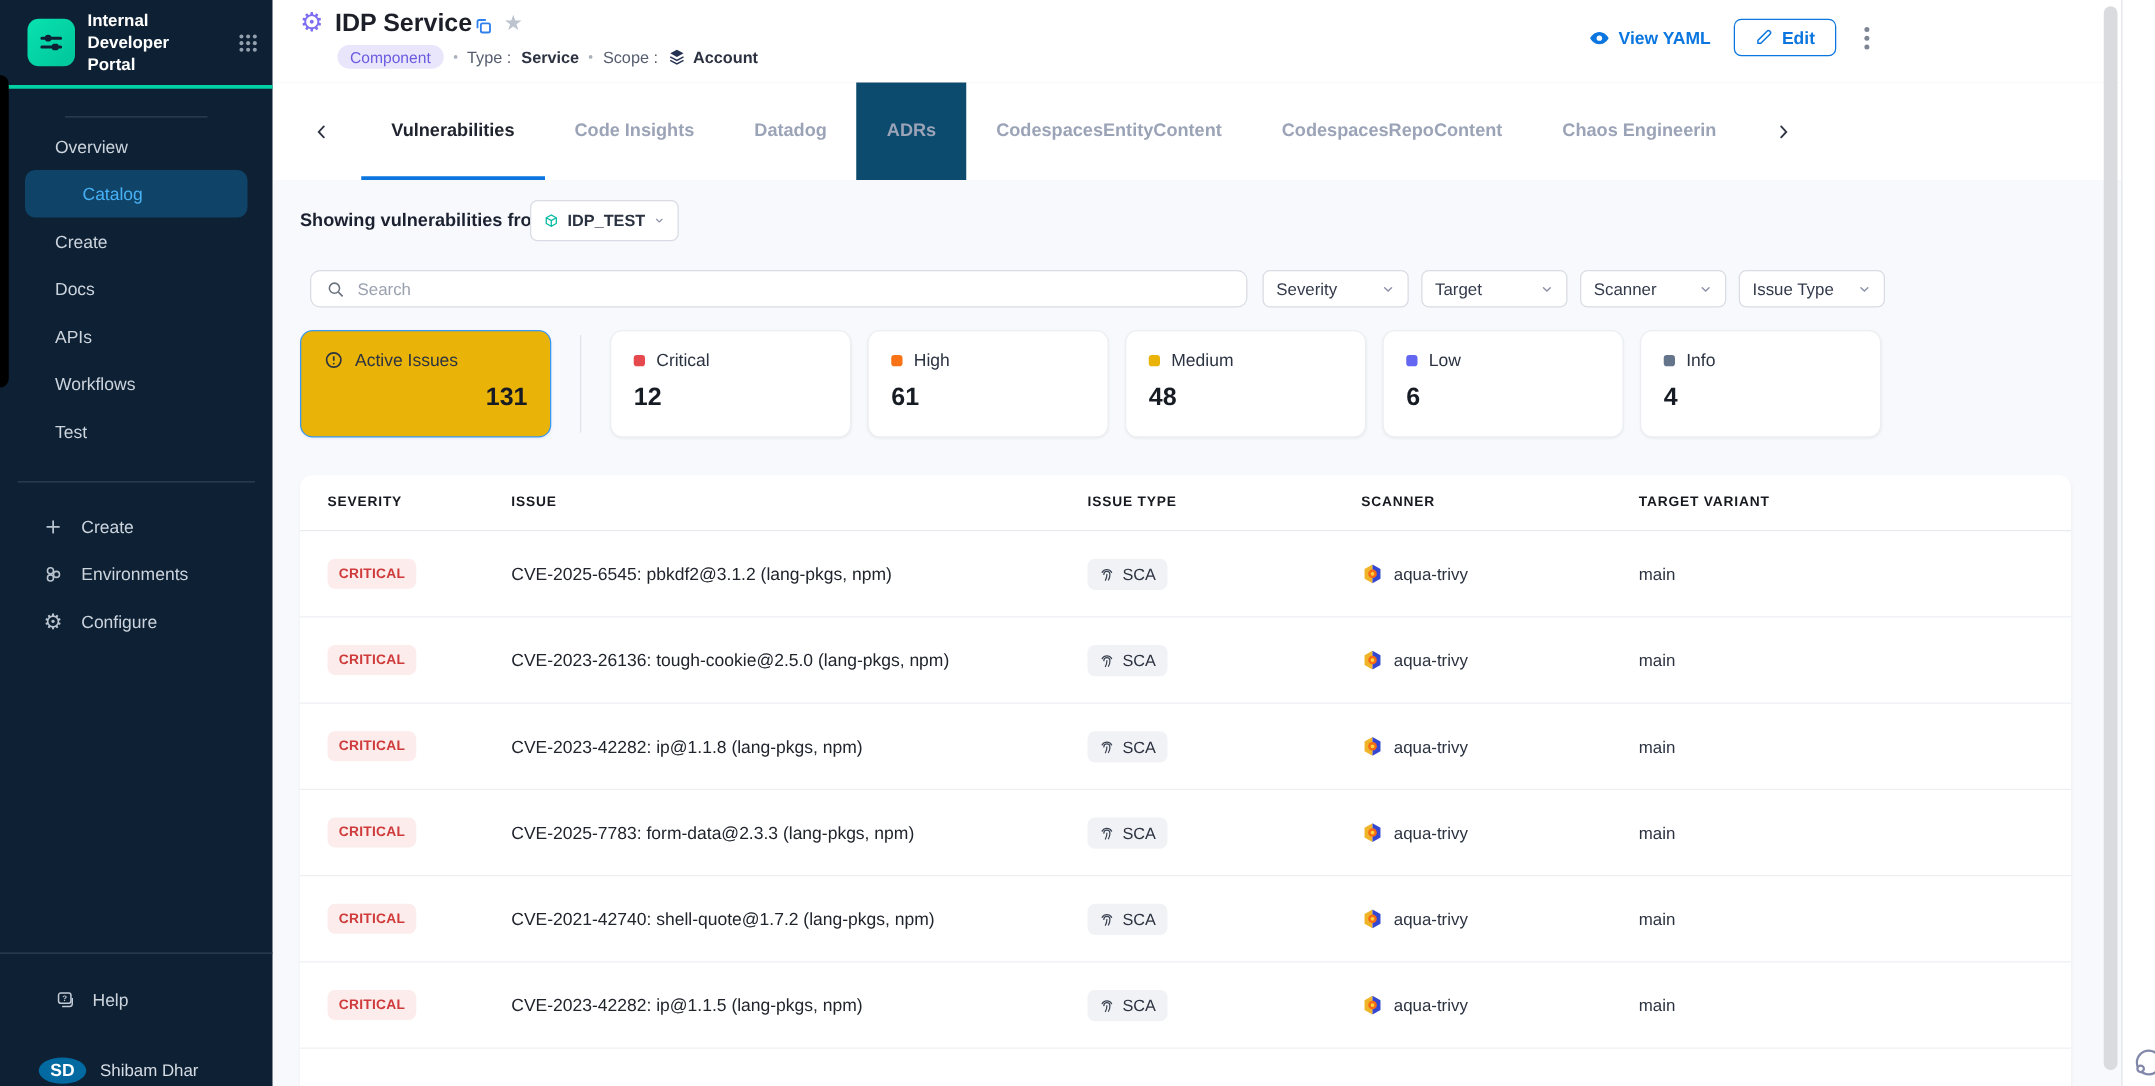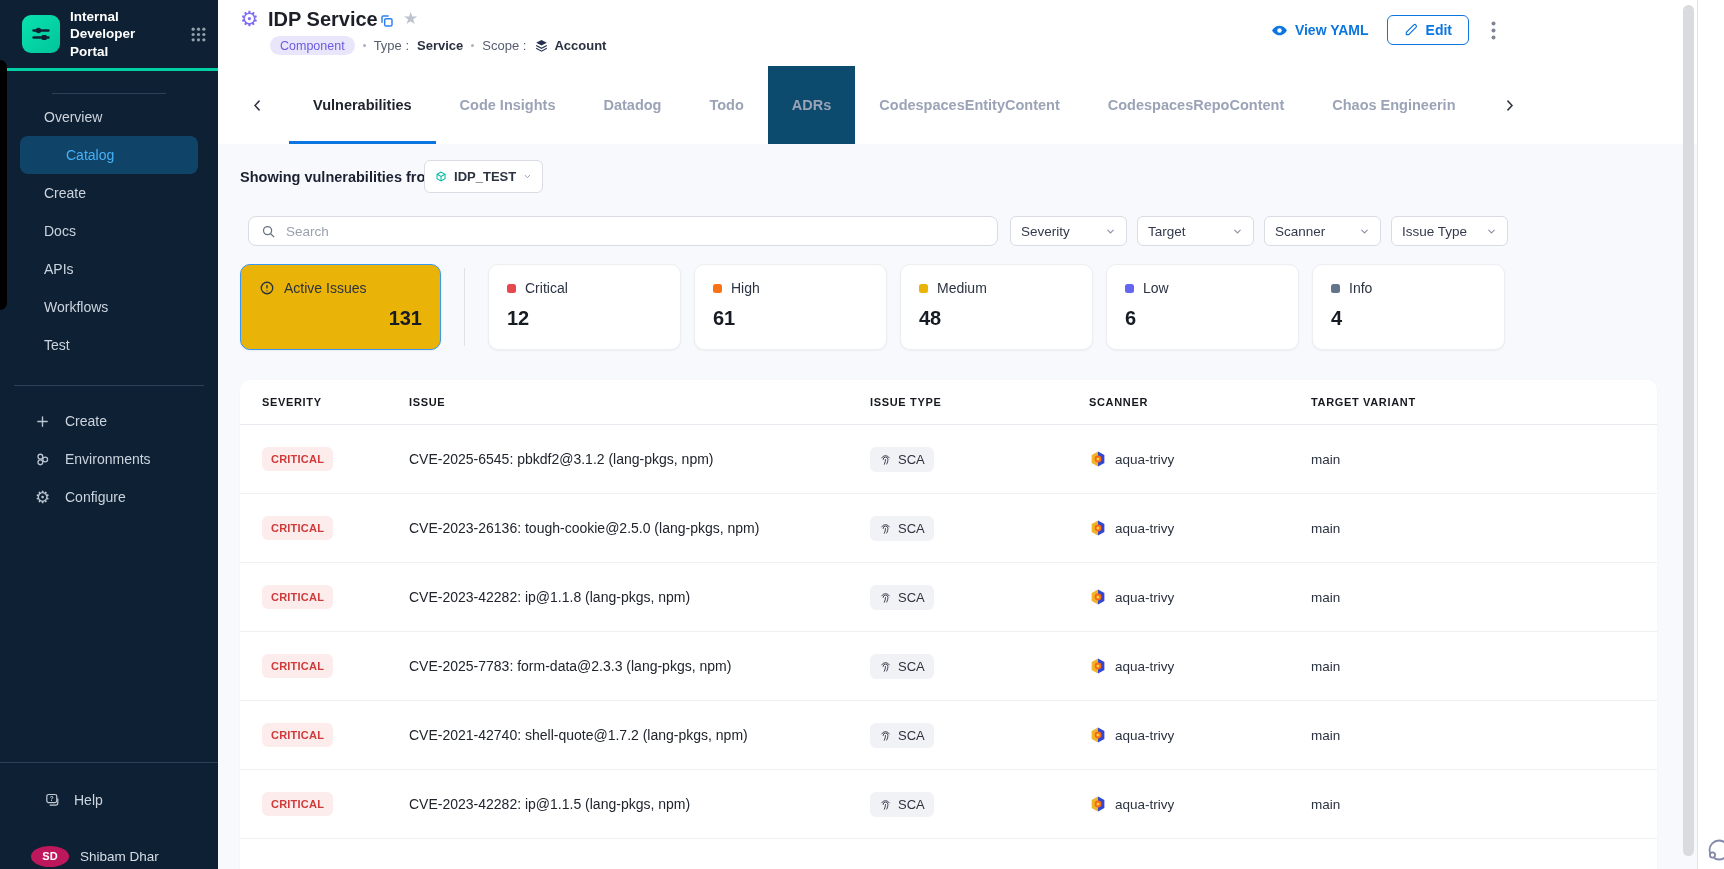--- a/index.html
+++ b/index.html
@@ -21,21 +21,21 @@
   .sb-item{height:38px;display:flex;align-items:center;padding-left:44px;color:#ccd4de;font-size:14px;cursor:pointer;}
   .sb-item.active{margin:0 20px;border-radius:8px;background:#104368;color:#47b1f5;padding-left:46px;font-weight:500;}
   .sb-sep{border-top:1px solid #2c4156;margin:21px 14px 0 14px;}
   .sb-actions{margin-top:16px;}
   .sb-action{height:38px;display:flex;align-items:center;gap:14px;padding-left:34px;color:#ccd4de;font-size:14px;cursor:pointer;}
   .sb-action .aicon{width:17px;display:flex;justify-content:center;}
   .gear-glyph{color:#b9c4d0;font-size:17px;line-height:1;}
   .sb-bottom{position:absolute;left:0;right:0;top:762px;border-top:1px solid #2c4156;}
   .sb-help{height:38px;margin-top:18px;display:flex;align-items:center;gap:13px;padding-left:44px;color:#ccd4de;font-size:14px;cursor:pointer;}
   .sb-user{height:38px;margin-top:18px;display:flex;align-items:center;gap:11px;padding-left:31px;cursor:pointer;}
-  .avatar{width:38px;height:21px;border-radius:50%;background:#be185d;color:#fff;font-size:11px;font-weight:700;
+  .avatar{width:38px;height:21px;border-radius:50%;background:#0369a1;color:#fff;font-size:14px;font-weight:700;
           display:flex;align-items:center;justify-content:center;}
   .sb-user-name{color:#d6dde5;font-size:13.5px;}
 
   
   .app-header{position:absolute;left:218px;top:0;width:1479px;height:66px;background:#fff;border-bottom:1px solid #e9ebf0;}
   .entity-gear{position:absolute;left:22px;top:7px;font-size:21px;line-height:24px;color:#7d6ef2;}
   .entity-title{position:absolute;left:50px;top:8px;font-size:20px;font-weight:700;color:#1d1f28;}
   .copy-icon{position:absolute;left:161px;top:13px;cursor:pointer;}
   .star-icon{position:absolute;left:185px;top:8px;font-size:17px;color:#bdc4d0;cursor:pointer;}
   .subtitle{position:absolute;left:52px;top:36px;display:flex;align-items:center;gap:8px;font-size:13px;color:#565d6e;}
@@ -251,21 +251,20 @@
 
 <div class="tabs">
   <span class="tab-chevron">
     <svg width="15" height="15" viewBox="0 0 24 24" fill="none" stroke="#2f3542" stroke-width="2.4" stroke-linecap="round">
         <path d="M14.5 5 8 12l6.5 7"></path>
       </svg>
   </span>
   <span class="tab first active">Vulnerabilities</span>
   <span class="tab">Code Insights</span>
   <span class="tab">Datadog</span>
-  <span class="tab">Todo</span>
   <span class="tab adr-bg">ADRs</span>
   <span class="tab">CodespacesEntityContent</span>
   <span class="tab">CodespacesRepoContent</span>
   <span class="tab">Chaos Engineerin</span>
   <span class="tab-chevron right">
     <svg width="15" height="15" viewBox="0 0 24 24" fill="none" stroke="#2f3542" stroke-width="2.4" stroke-linecap="round">
         <path d="M9.5 5 16 12l-6.5 7"></path>
       </svg>
   </span>
 </div>

